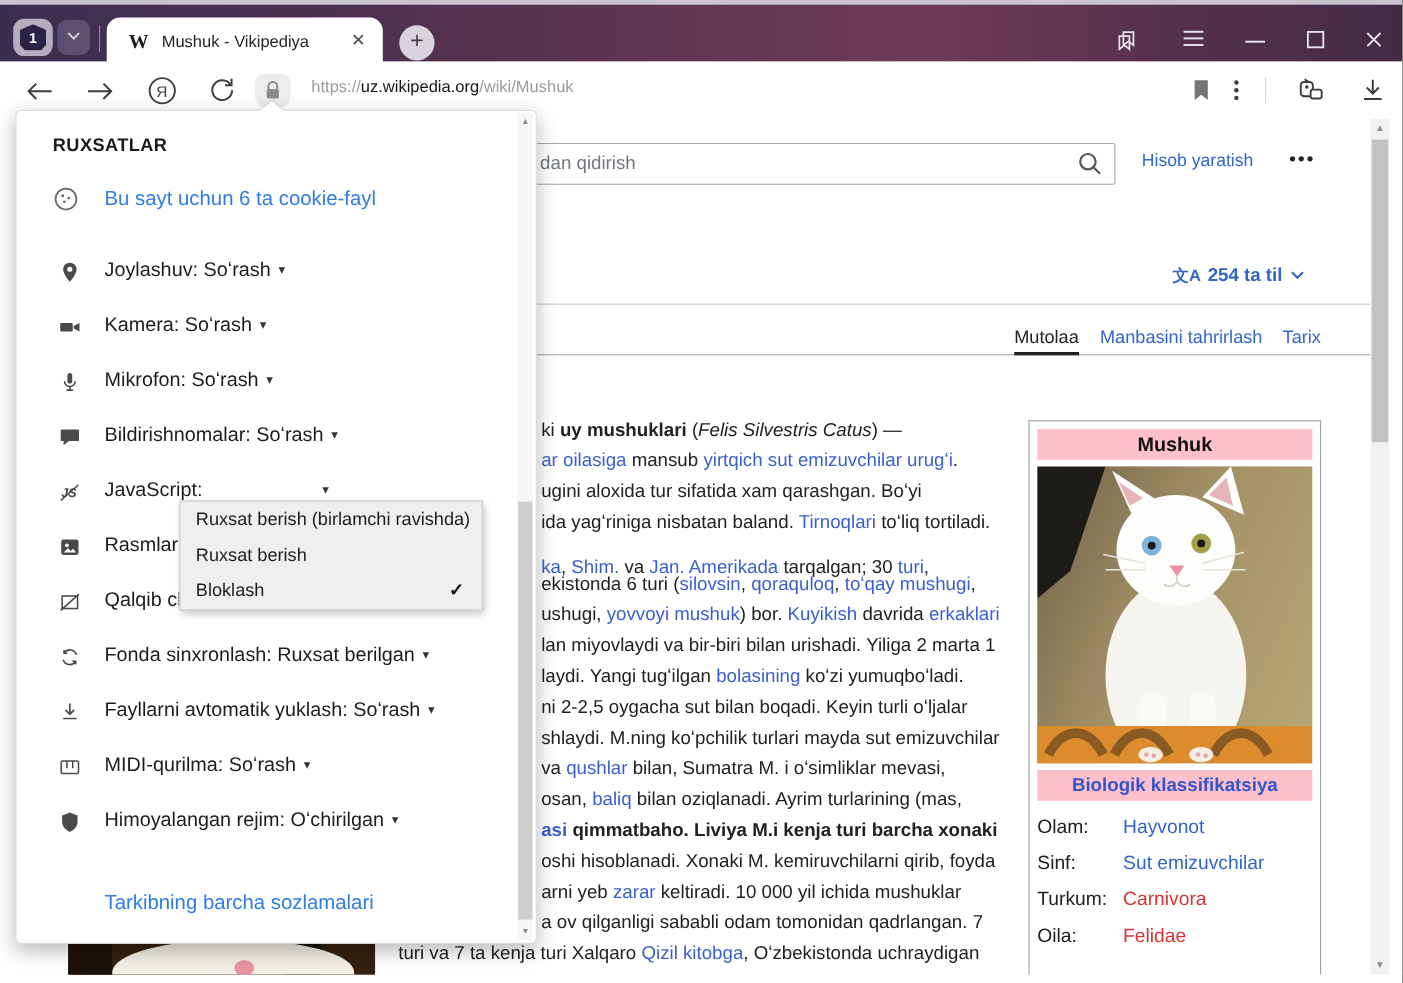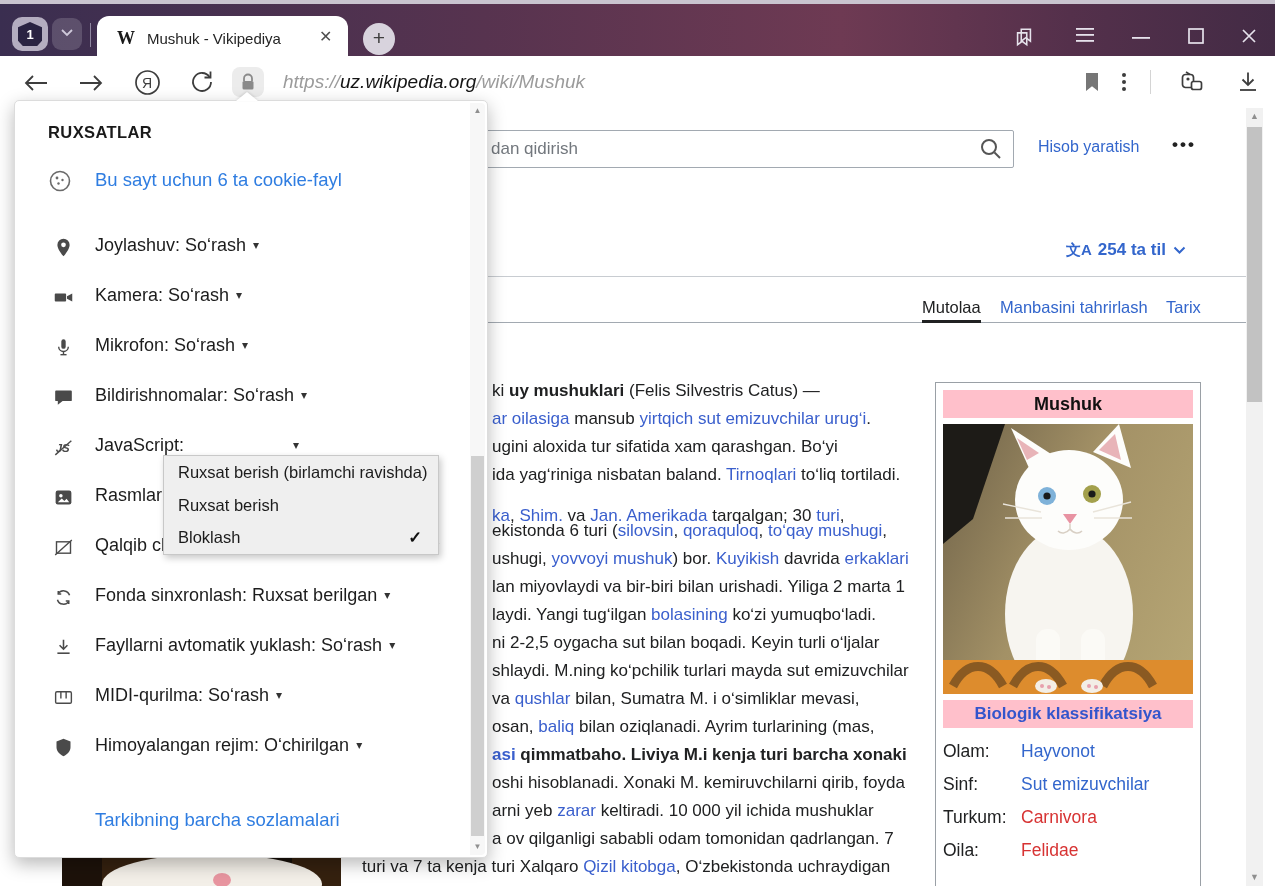--- a/index.html
+++ b/index.html
@@ -23,21 +23,21 @@
   #tab-title{left:50px;top:14px;font-size:15px;color:#242424;white-space:nowrap;}
   #tab-close{left:222px;top:11px;font-size:16px;color:#4f4f4f;cursor:default;}
   #newtab-btn{left:363px;top:19px;width:32px;height:32px;border-radius:50%;background:#d8d3dd;
     color:#3f3f3f;font-size:21px;text-align:center;line-height:30px;font-weight:300;}
   .wctl{top:22px;}
   .wctl svg{display:block;}
   
   #toolbar{left:0;top:56px;width:1275px;height:52px;background:#fff;z-index:20;}
   .tbtn{top:16px;}
   #lock-chip{left:232px;top:11px;width:32px;height:30px;border-radius:8px;background:#ececec;}
-  #url{left:283px;top:15px;font-size:19px;white-space:nowrap;font-style:italic;}
+  #url{left:283px;top:15px;font-size:15px;white-space:nowrap;}
   #url .dim{color:#9b9b9b;}
   #url .host{color:#141414;}
   #toolbar-sep{left:1150px;top:14px;width:1px;height:24px;background:#d4d4d4;}
   
   #content{left:0;top:108px;width:1275px;height:778px;background:#fff;overflow:hidden;z-index:1;}
   #search-box{left:462px;top:22px;width:550px;height:36px;border:1px solid #a2a9b1;border-radius:2px;background:#fff;}
   #search-input{position:absolute;left:0;top:0;width:100%;height:100%;border:none;outline:none;
     font-family:"Liberation Sans",sans-serif;font-size:17px;padding:0 40px 0 28px;box-sizing:border-box;color:#202122;background:transparent;}
   #search-input::placeholder{color:#72777d;opacity:1;}
   #search-glass{position:absolute;right:10px;top:6px;}
@@ -49,21 +49,21 @@
   #hr1{left:380px;top:168px;width:866px;height:1px;background:#c8ccd1;}
   #view-tabs{left:0;top:190px;width:1010px;height:26px;}
   #tabs-underline{left:380px;top:214px;width:866px;height:1px;background:#a2a9b1;}
   .vtab{position:absolute;top:0;font-size:16.5px;white-space:nowrap;cursor:pointer;}
   .vtab.active{color:#202122;}
   .vtab.active .ul{position:absolute;left:0;right:0;bottom:-6px;height:3px;background:#202122;}
   .vtab.blue{color:#3366cc;}
   
   .aline{position:absolute;font-size:17px;color:#202122;white-space:nowrap;line-height:28px;}
   .seg-b{font-weight:bold;}
-  .seg-i{}
+  .seg-i{font-style:italic;}
   .seg-a{color:#3a5fcd;cursor:pointer;}
   
   #infobox{left:935px;top:274px;width:250px;height:520px;border:1px solid #9aa0a6;background:#fff;padding:7px;}
   .pinkbar{position:relative;height:28px;background:#ffc0cb;text-align:center;line-height:28px;font-weight:bold;}
   #infobox-title{font-size:18px;color:#111;}
   #infobox-img{position:relative;margin-top:6px;height:270px;overflow:hidden;background:linear-gradient(115deg,#6e6148 0%,#a39166 45%,#b7a775 100%);}
   #infobox-section{margin-top:6px;font-size:17px;color:#3355cc;}
   #infobox-rows{position:relative;margin-top:7px;}
   .ibrow{position:relative;height:33px;font-size:17.5px;line-height:33px;white-space:nowrap;}
   .ibrow .lab{display:inline-block;width:78px;color:#202122;}

